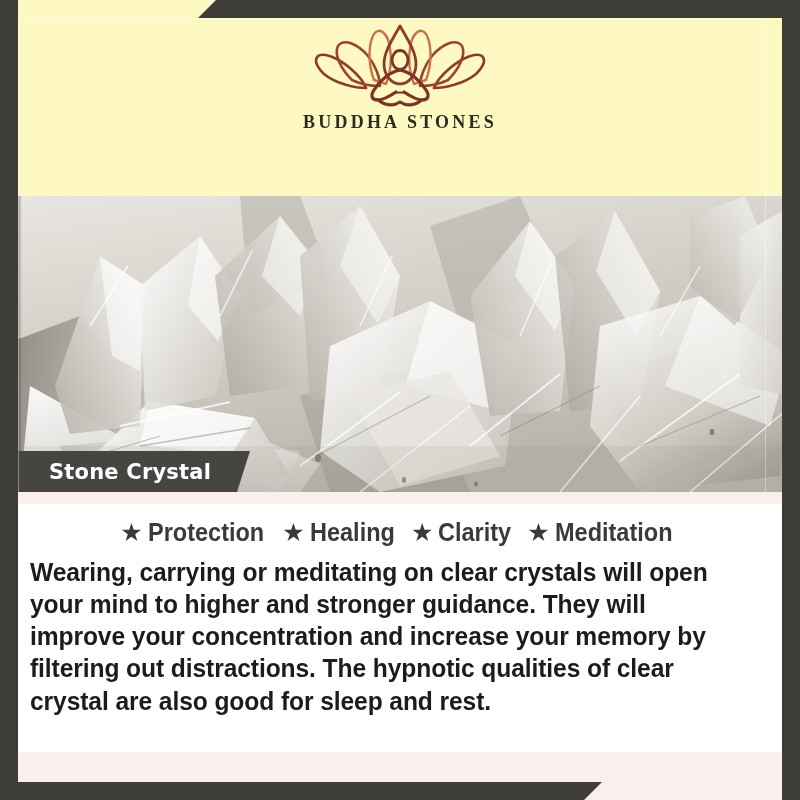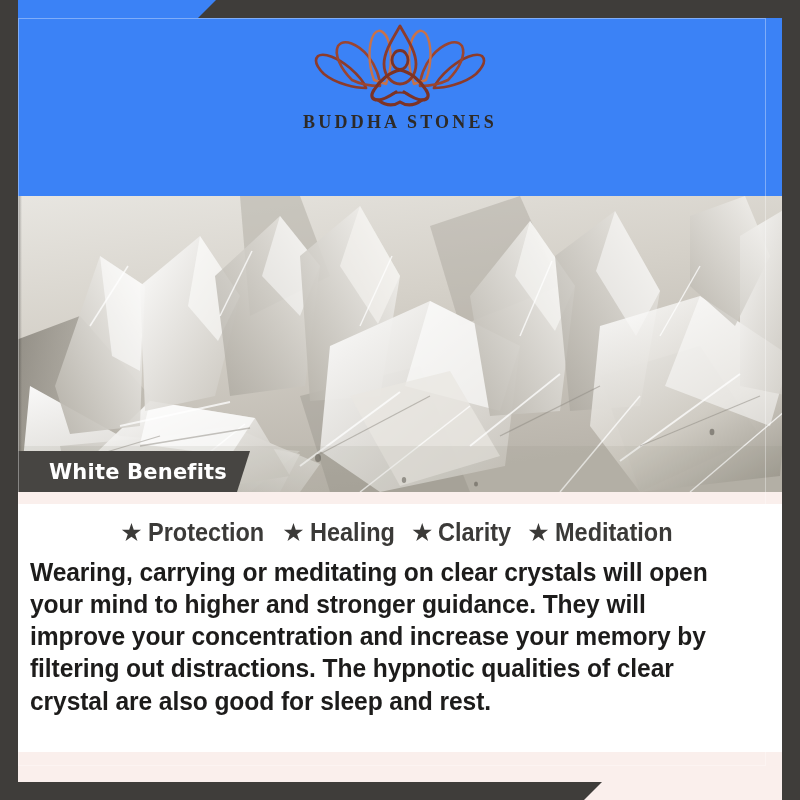--- a/index.html
+++ b/index.html
@@ -60,21 +60,21 @@
     pointer-events: none;
     z-index: 7;
   }
 
   
   .header {
     position: absolute;
     top: 0; left: 0;
     width: 800px;
     height: 196px;
-    background: #3b82f6;
+    background: #fef9c3;
     z-index: 2;
   }
   .logo-wrap {
     position: absolute;
     top: 22px; left: 0;
     width: 800px;
     text-align: center;
   }
   .logo-mark {
     display: block;
@@ -367,21 +367,21 @@
         <ellipse cx="712" cy="236" rx="2.4" ry="3.2"></ellipse>
       </g>
 
       <rect x="0" y="250" width="800" height="46" fill="#8c887f" opacity="0.12"></rect>
     </svg>
 
     <div class="photo-shadow-left"></div>
   </div>
 
   <div class="name-banner">
-    <span class="name-banner-text">White Benefits</span>
+    <span class="name-banner-text">Stone Crystal</span>
   </div>
 
   <div class="divider-strip"></div>
 
   <div class="content">
 
     <div class="benefits">
 
       <span class="benefit">
         <span class="star">★</span>

